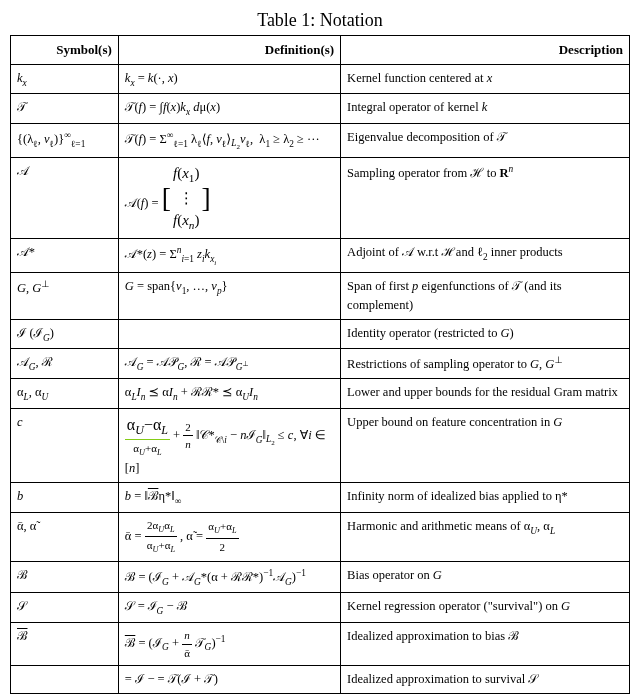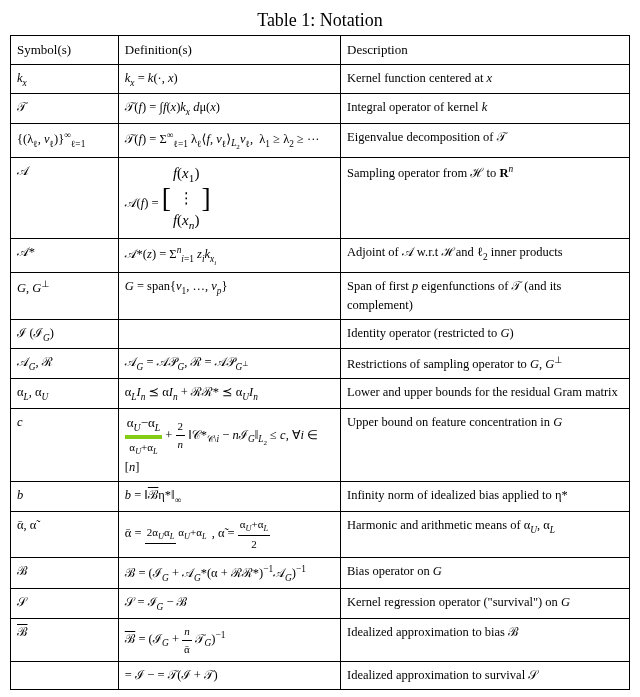--- a/index.html
+++ b/index.html
@@ -21,22 +21,22 @@
       border: 1px solid #000;
     }
     th, td {
       border: 1px solid #000;
       padding: 4px 6px;
       vertical-align: top;
       line-height: 1.5;
     }
     th {
       background: #fff;
-      font-weight: normal;
-      text-align: left;
+      font-weight: bold;
+      text-align: right;
     }
     td {
       font-size: 12.5px;
     }
     .col-symbol { width: 110px; }
     .col-def { width: 230px; }
     .col-desc { width: 300px; }
     
     sup { font-size: 0.75em; vertical-align: super; }
     sub { font-size: 0.75em; vertical-align: sub; }
@@ -152,21 +152,21 @@
     <tr>
       <td>α<sub><i>L</i></sub>, α<sub><i>U</i></sub></td>
       <td>α<sub><i>L</i></sub><i>I</i><sub><i>n</i></sub> ⪯ α<i>I</i><sub><i>n</i></sub> + ℛℛ* ⪯ α<sub><i>U</i></sub><i>I</i><sub><i>n</i></sub></td>
       <td>Lower and upper bounds for the residual Gram matrix</td>
     </tr>
 
     <tr>
       <td><i>c</i></td>
       <td>
         <span class="frac" style="display:inline-flex;flex-direction:column;align-items:center;vertical-align:middle">
-          <span class="num" style="border-bottom:4px solid #84cc16;padding:0 2px;font-size:13px">α<sub><i>U</i></sub>−α<sub><i>L</i></sub></span>
+          <span class="num" style="border-bottom:1px solid #84cc16;padding:0 2px;font-size:16px">α<sub><i>U</i></sub>−α<sub><i>L</i></sub></span>
           <span class="den" style="padding:0 2px;font-size:11px">α<sub><i>U</i></sub>+α<sub><i>L</i></sub></span>
         </span>
         + 
         <span class="frac" style="display:inline-flex;flex-direction:column;align-items:center;vertical-align:middle">
           <span class="num" style="border-bottom:1px solid #000;padding:0 2px;font-size:11px">2</span>
           <span class="den" style="padding:0 2px;font-size:11px"><i>n</i></span>
         </span>
         ‖𝒞*<sub>𝒞\<i>i</i></sub> − <i>n</i>ℐ<sub><i>G</i></sub>‖<sub><i>L</i><sub>2</sub></sub> ≤ <i>c</i>, ∀<i>i</i> ∈ [<i>n</i>]
       </td>
       <td>Upper bound on feature concentration in <i>G</i></td>
@@ -175,21 +175,21 @@
     <tr>
       <td><i>b</i></td>
       <td><i>b</i> = ‖<span style="text-decoration:overline">ℬ</span>η*‖<sub>∞</sub></td>
       <td>Infinity norm of idealized bias applied to η*</td>
     </tr>
 
     <tr>
       <td>ᾱ, α̃</td>
       <td>
         ᾱ = 
-        <span class="frac" style="display:inline-flex;flex-direction:row;align-items:center;vertical-align:middle">
+        <span class="frac" style="display:inline-flex;flex-direction:column;align-items:center;vertical-align:middle">
           <span class="num" style="border-bottom:1px solid #000;padding:0 2px;font-size:11px">2α<sub><i>U</i></sub>α<sub><i>L</i></sub></span>
           <span class="den" style="padding:0 2px;font-size:11px">α<sub><i>U</i></sub>+α<sub><i>L</i></sub></span>
         </span>
         , α̃ = 
         <span class="frac" style="display:inline-flex;flex-direction:column;align-items:center;vertical-align:middle">
           <span class="num" style="border-bottom:1px solid #000;padding:0 2px;font-size:11px">α<sub><i>U</i></sub>+α<sub><i>L</i></sub></span>
           <span class="den" style="padding:0 2px;font-size:11px">2</span>
         </span>
       </td>
       <td>Harmonic and arithmetic means of α<sub><i>U</i></sub>, α<sub><i>L</i></sub></td>

